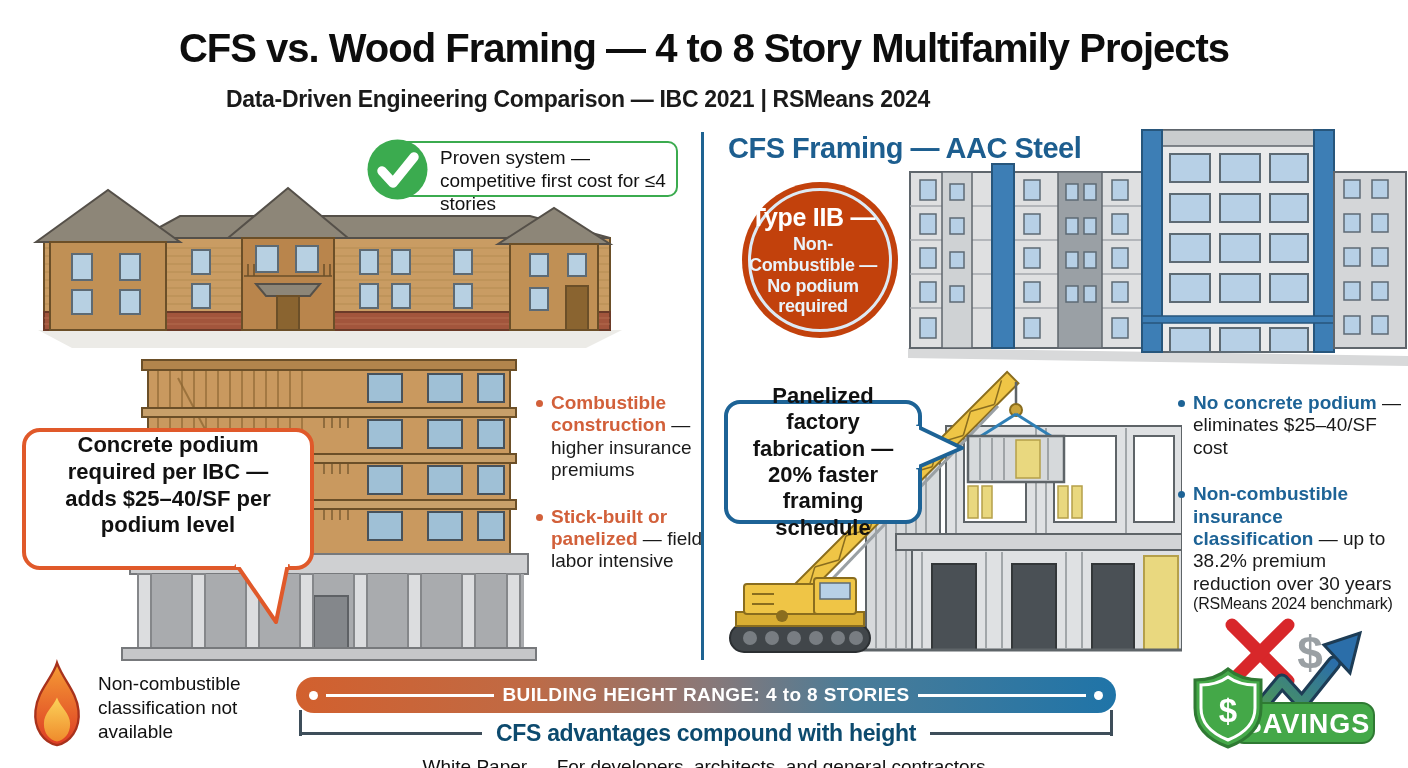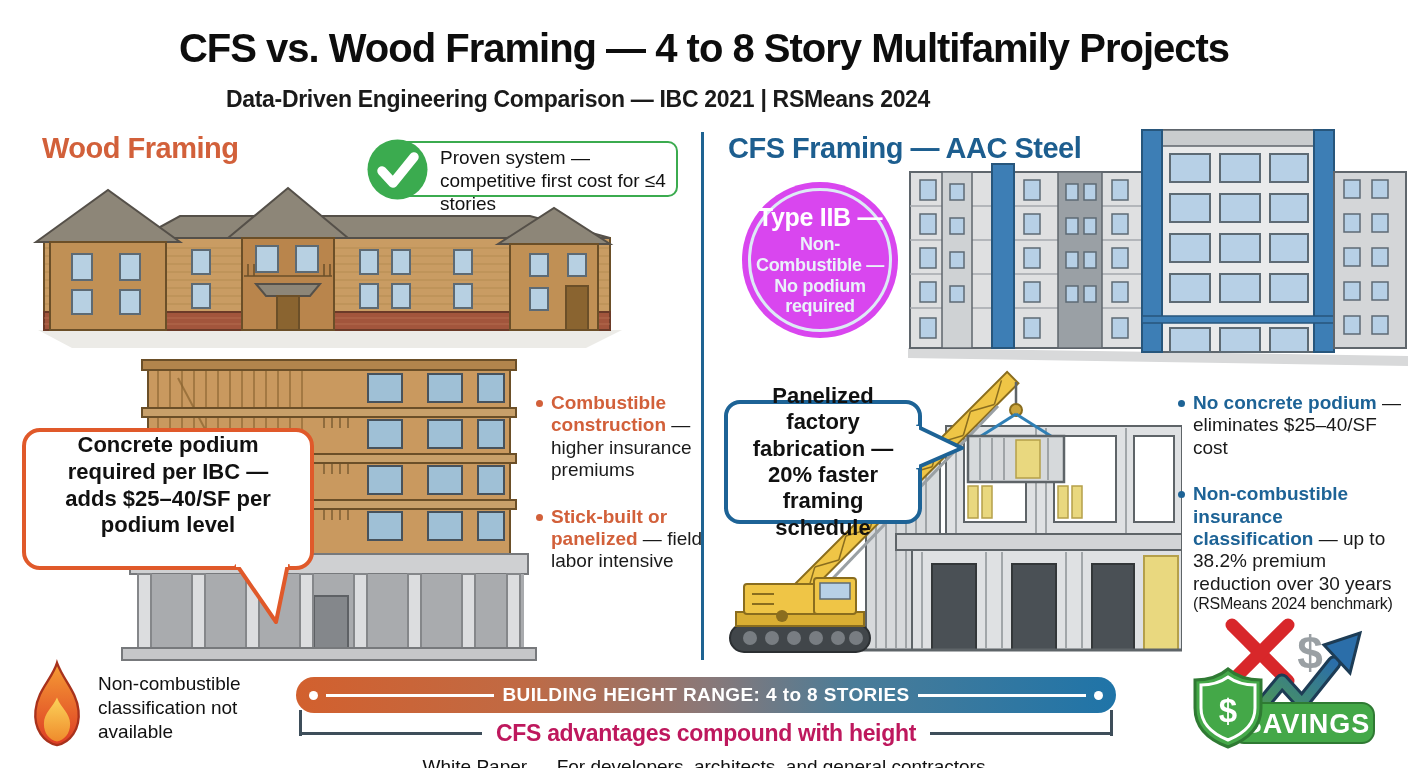--- a/index.html
+++ b/index.html
@@ -42,57 +42,56 @@
   .bullet .b-text{font-size:19px;line-height:1.18;color:#1a1a1a;}
   .wood-bullets{left:536px;top:372px;width:168px;}
   .wood-bullets .dot{background:#d2603a;}
   .wood-bullets .lead{color:#d2603a;font-weight:bold;}
   .cfs-bullets{left:1178px;top:372px;width:224px;}
   .cfs-bullets .dot{background:#1d6396;}
   .cfs-bullets .lead{color:#1d6396;font-weight:bold;}
   .bullet .note{display:block;font-size:16px;letter-spacing:-0.2px;color:#1a1a1a;}
 
   
-  .type-badge{left:742px;top:162px;width:156px;height:156px;border-radius:50%;background:#d946ef;display:flex;align-items:center;justify-content:center;text-align:center;z-index:4;}
+  .type-badge{left:742px;top:162px;width:156px;height:156px;border-radius:50%;background:#c2410c;display:flex;align-items:center;justify-content:flex-start;text-align:center;z-index:4;}
   .type-ring{position:absolute;inset:6px;border:3px solid #ddeaf5;border-radius:50%;}
   .type-inner{position:relative;width:142px;}
   .badge-title{color:#fff;font-size:25px;font-weight:bold;letter-spacing:-0.3px;}
   .badge-sub{color:#eaf2f9;font-size:18px;font-weight:bold;line-height:1.15;letter-spacing:-0.3px;margin-top:2px;}
 
   
   .fire-icon{left:28px;top:636px;width:58px;height:96px;}
   .fire-note{left:98px;top:652px;width:160px;font-size:19px;line-height:1.25;color:#111;}
 
   
   .height-bar{left:296px;top:657px;width:820px;height:36px;border-radius:18px;
     background:linear-gradient(90deg,#d2602e 0%,#c06a44 28%,#8a7878 50%,#4a7c98 68%,#1f74a8 100%);
     display:flex;align-items:center;padding:16px 13px;box-sizing:border-box;z-index:3;}
   .bar-dot{flex:0 0 9px;width:9px;height:9px;border-radius:50%;background:#fff;}
   .bar-line{flex:1;height:3px;background:#fff;margin:0 8px;}
   .bar-label{color:#fff;font-size:19px;font-weight:bold;letter-spacing:0.4px;white-space:nowrap;}
 
   .bracket-v{top:690px;width:3px;height:26px;background:#3e4e5a;}
   .advantage-row{left:302px;top:700px;width:808px;display:flex;align-items:center;}
   .adv-line{flex:1;height:3px;background:#3e4e5a;}
-  .adv-text{color:#be185d;font-size:23px;font-weight:bold;letter-spacing:-0.3px;padding:0 14px;white-space:nowrap;}
+  .adv-text{color:#0c4a6e;font-size:23px;font-weight:bold;letter-spacing:-0.3px;padding:0 14px;white-space:nowrap;}
 
   .tagline{left:0;top:736px;width:1408px;text-align:center;font-size:19px;color:#111;}
 
   svg{display:block;}
   svg text{font-family:"Liberation Sans","DejaVu Sans",sans-serif;}
 </style>
 </head>
 <body>
 
 <div id="canvas">
 
   <div class="abs title">CFS vs. Wood Framing — 4 to 8 Story Multifamily Projects</div>
   <div class="abs subtitle">Data-Driven Engineering Comparison — IBC 2021 | RSMeans 2024</div>
 
-  <div class="abs wood-heading">Wood Framing</div>
   <div class="abs cfs-heading">CFS Framing — AAC Steel</div>
 
   <div class="abs divider"></div>
 
   <div class="abs check-callout">
     <div class="check-box"></div>
     <div class="check-text">Proven system — competitive first cost for ≤4 stories</div>
     <svg class="check-circle" viewBox="0 0 63 63">
       <circle cx="31.5" cy="31.5" r="30" fill="#3bab4f"></circle>
       <path d="M16,33 L27,45 L48,19" stroke="#fff" stroke-width="9.5" fill="none" stroke-linecap="round" stroke-linejoin="round"></path>

